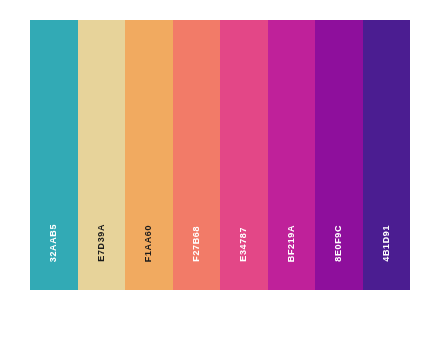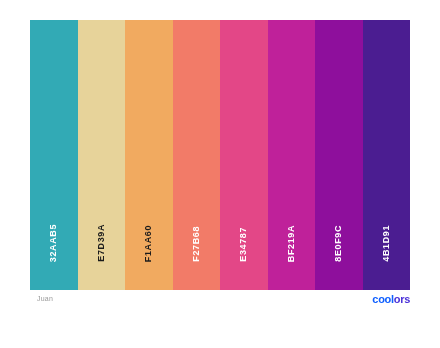--- a/index.html
+++ b/index.html
@@ -125,18 +125,14 @@
     <div class="swatch" style="background-color: rgb(142, 15, 156);">
       <span class="swatch-label" style="color: rgb(255, 255, 255);">8E0F9C</span>
     </div>
 
     <div class="swatch" style="background-color: rgb(75, 29, 145);">
       <span class="swatch-label" style="color: rgb(255, 255, 255);">4B1D91</span>
     </div>
 
   </div>
 
-  <div id="palette-footer">
-    <span id="author-name">Juan</span>
-    <span id="coolors-logo" style="color: rgb(16, 96, 255);"><span class="logo-head">cool</span><span class="logo-tail" style="color: rgb(75, 50, 216);">ors</span></span>
-  </div>
 
 </div>
 
 </body></html>

